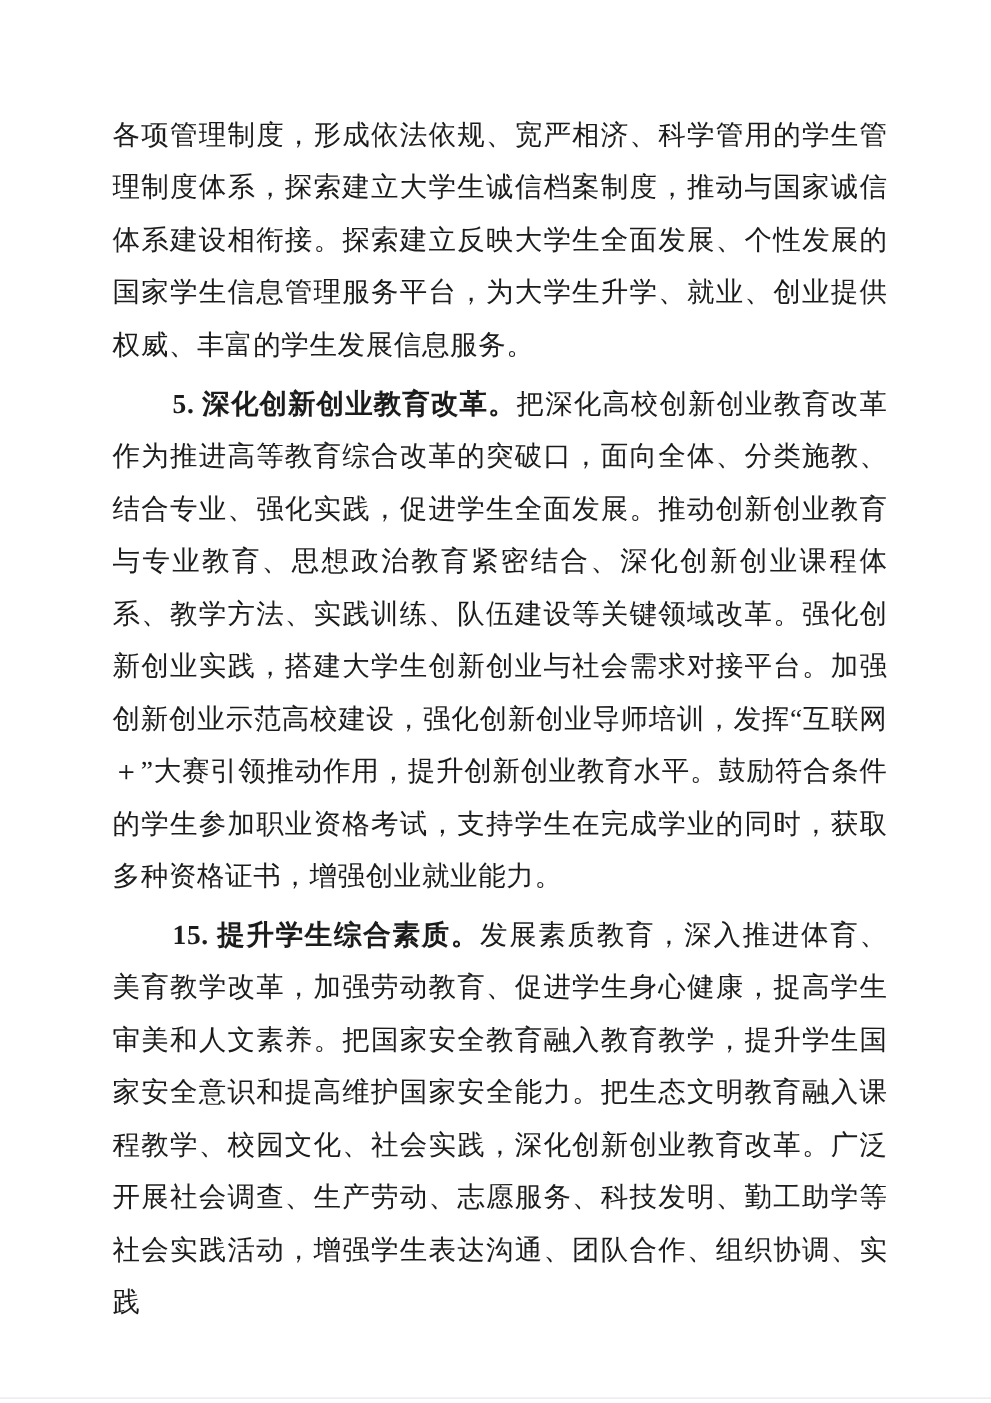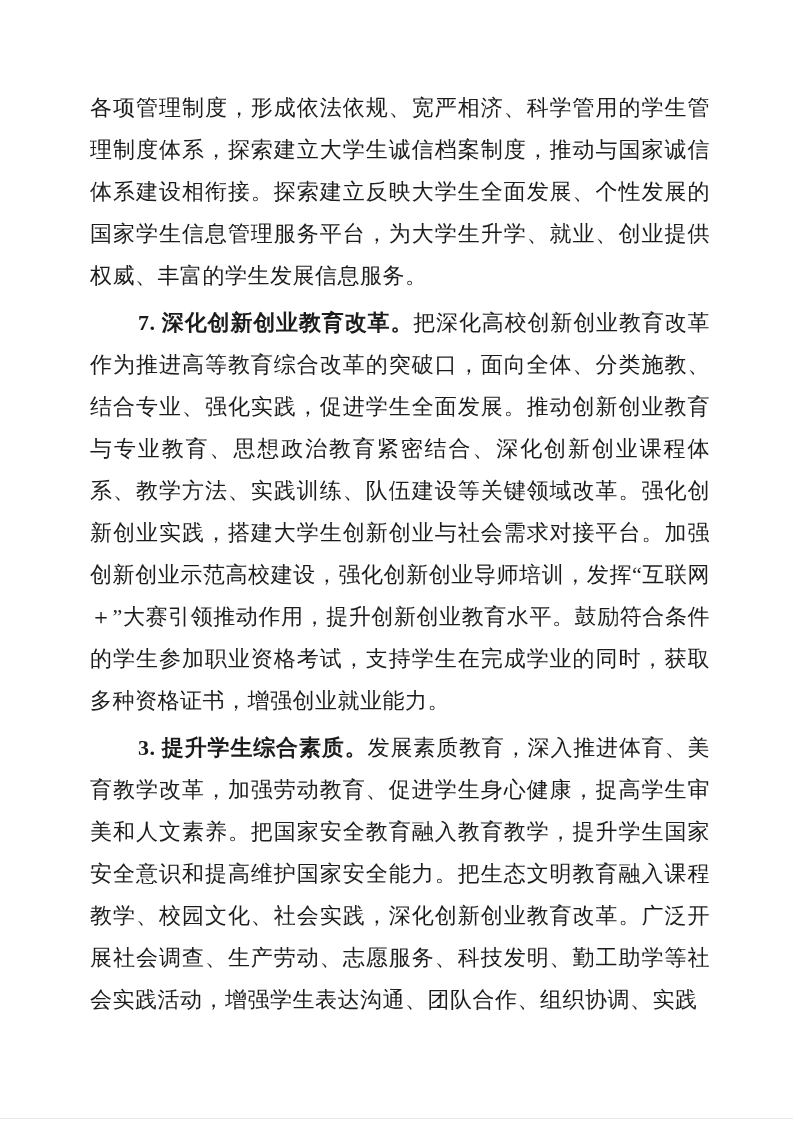--- a/index.html
+++ b/index.html
@@ -55,20 +55,20 @@
   }
 </style>
 </head>
 <body>
 
 <div class="page">
   <div class="content">
 
     <p class="para"><span class="lead"></span><span>各项管理制度，形成依法依规、宽严相济、科学管用的学生管理制度体系，探索建立大学生诚信档案制度，推动与国家诚信体系建设相衔接。探索建立反映大学生全面发展、个性发展的国家学生信息管理服务平台，为大学生升学、就业、创业提供权威、丰富的学生发展信息服务。</span></p>
 
-    <p class="para indent"><span class="lead">7. 深化创新创业教育改革。</span><span>把深化高校创新创业教育改革作为推进高等教育综合改革的突破口，面向全体、分类施教、结合专业、强化实践，促进学生全面发展。推动创新创业教育与专业教育、思想政治教育紧密结合、深化创新创业课程体系、教学方法、实践训练、队伍建设等关键领域改革。强化创新创业实践，搭建大学生创新创业与社会需求对接平台。加强创新创业示范高校建设，强化创新创业导师培训，发挥“互联网＋”大赛引领推动作用，提升创新创业教育水平。鼓励符合条件的学生参加职业资格考试，支持学生在完成学业的同时，获取多种资格证书，增强创业就业能力。</span></p>
+    <p class="para indent"><span class="lead">5. 深化创新创业教育改革。</span><span>把深化高校创新创业教育改革作为推进高等教育综合改革的突破口，面向全体、分类施教、结合专业、强化实践，促进学生全面发展。推动创新创业教育与专业教育、思想政治教育紧密结合、深化创新创业课程体系、教学方法、实践训练、队伍建设等关键领域改革。强化创新创业实践，搭建大学生创新创业与社会需求对接平台。加强创新创业示范高校建设，强化创新创业导师培训，发挥“互联网＋”大赛引领推动作用，提升创新创业教育水平。鼓励符合条件的学生参加职业资格考试，支持学生在完成学业的同时，获取多种资格证书，增强创业就业能力。</span></p>
 
-    <p class="para indent"><span class="lead">3. 提升学生综合素质。</span><span>发展素质教育，深入推进体育、美育教学改革，加强劳动教育、促进学生身心健康，捉高学生审美和人文素养。把国家安全教育融入教育教学，提升学生国家安全意识和提高维护国家安全能力。把生态文明教育融入课程教学、校园文化、社会实践，深化创新创业教育改革。广泛开展社会调查、生产劳动、志愿服务、科技发明、勤工助学等社会实践活动，增强学生表达沟通、团队合作、组织协调、实践</span></p>
+    <p class="para indent"><span class="lead">15. 提升学生综合素质。</span><span>发展素质教育，深入推进体育、美育教学改革，加强劳动教育、促进学生身心健康，捉高学生审美和人文素养。把国家安全教育融入教育教学，提升学生国家安全意识和提高维护国家安全能力。把生态文明教育融入课程教学、校园文化、社会实践，深化创新创业教育改革。广泛开展社会调查、生产劳动、志愿服务、科技发明、勤工助学等社会实践活动，增强学生表达沟通、团队合作、组织协调、实践</span></p>
 
   </div>
 
   <div class="page-edge-bottom"></div>
 </div>
 
 </body></html>

